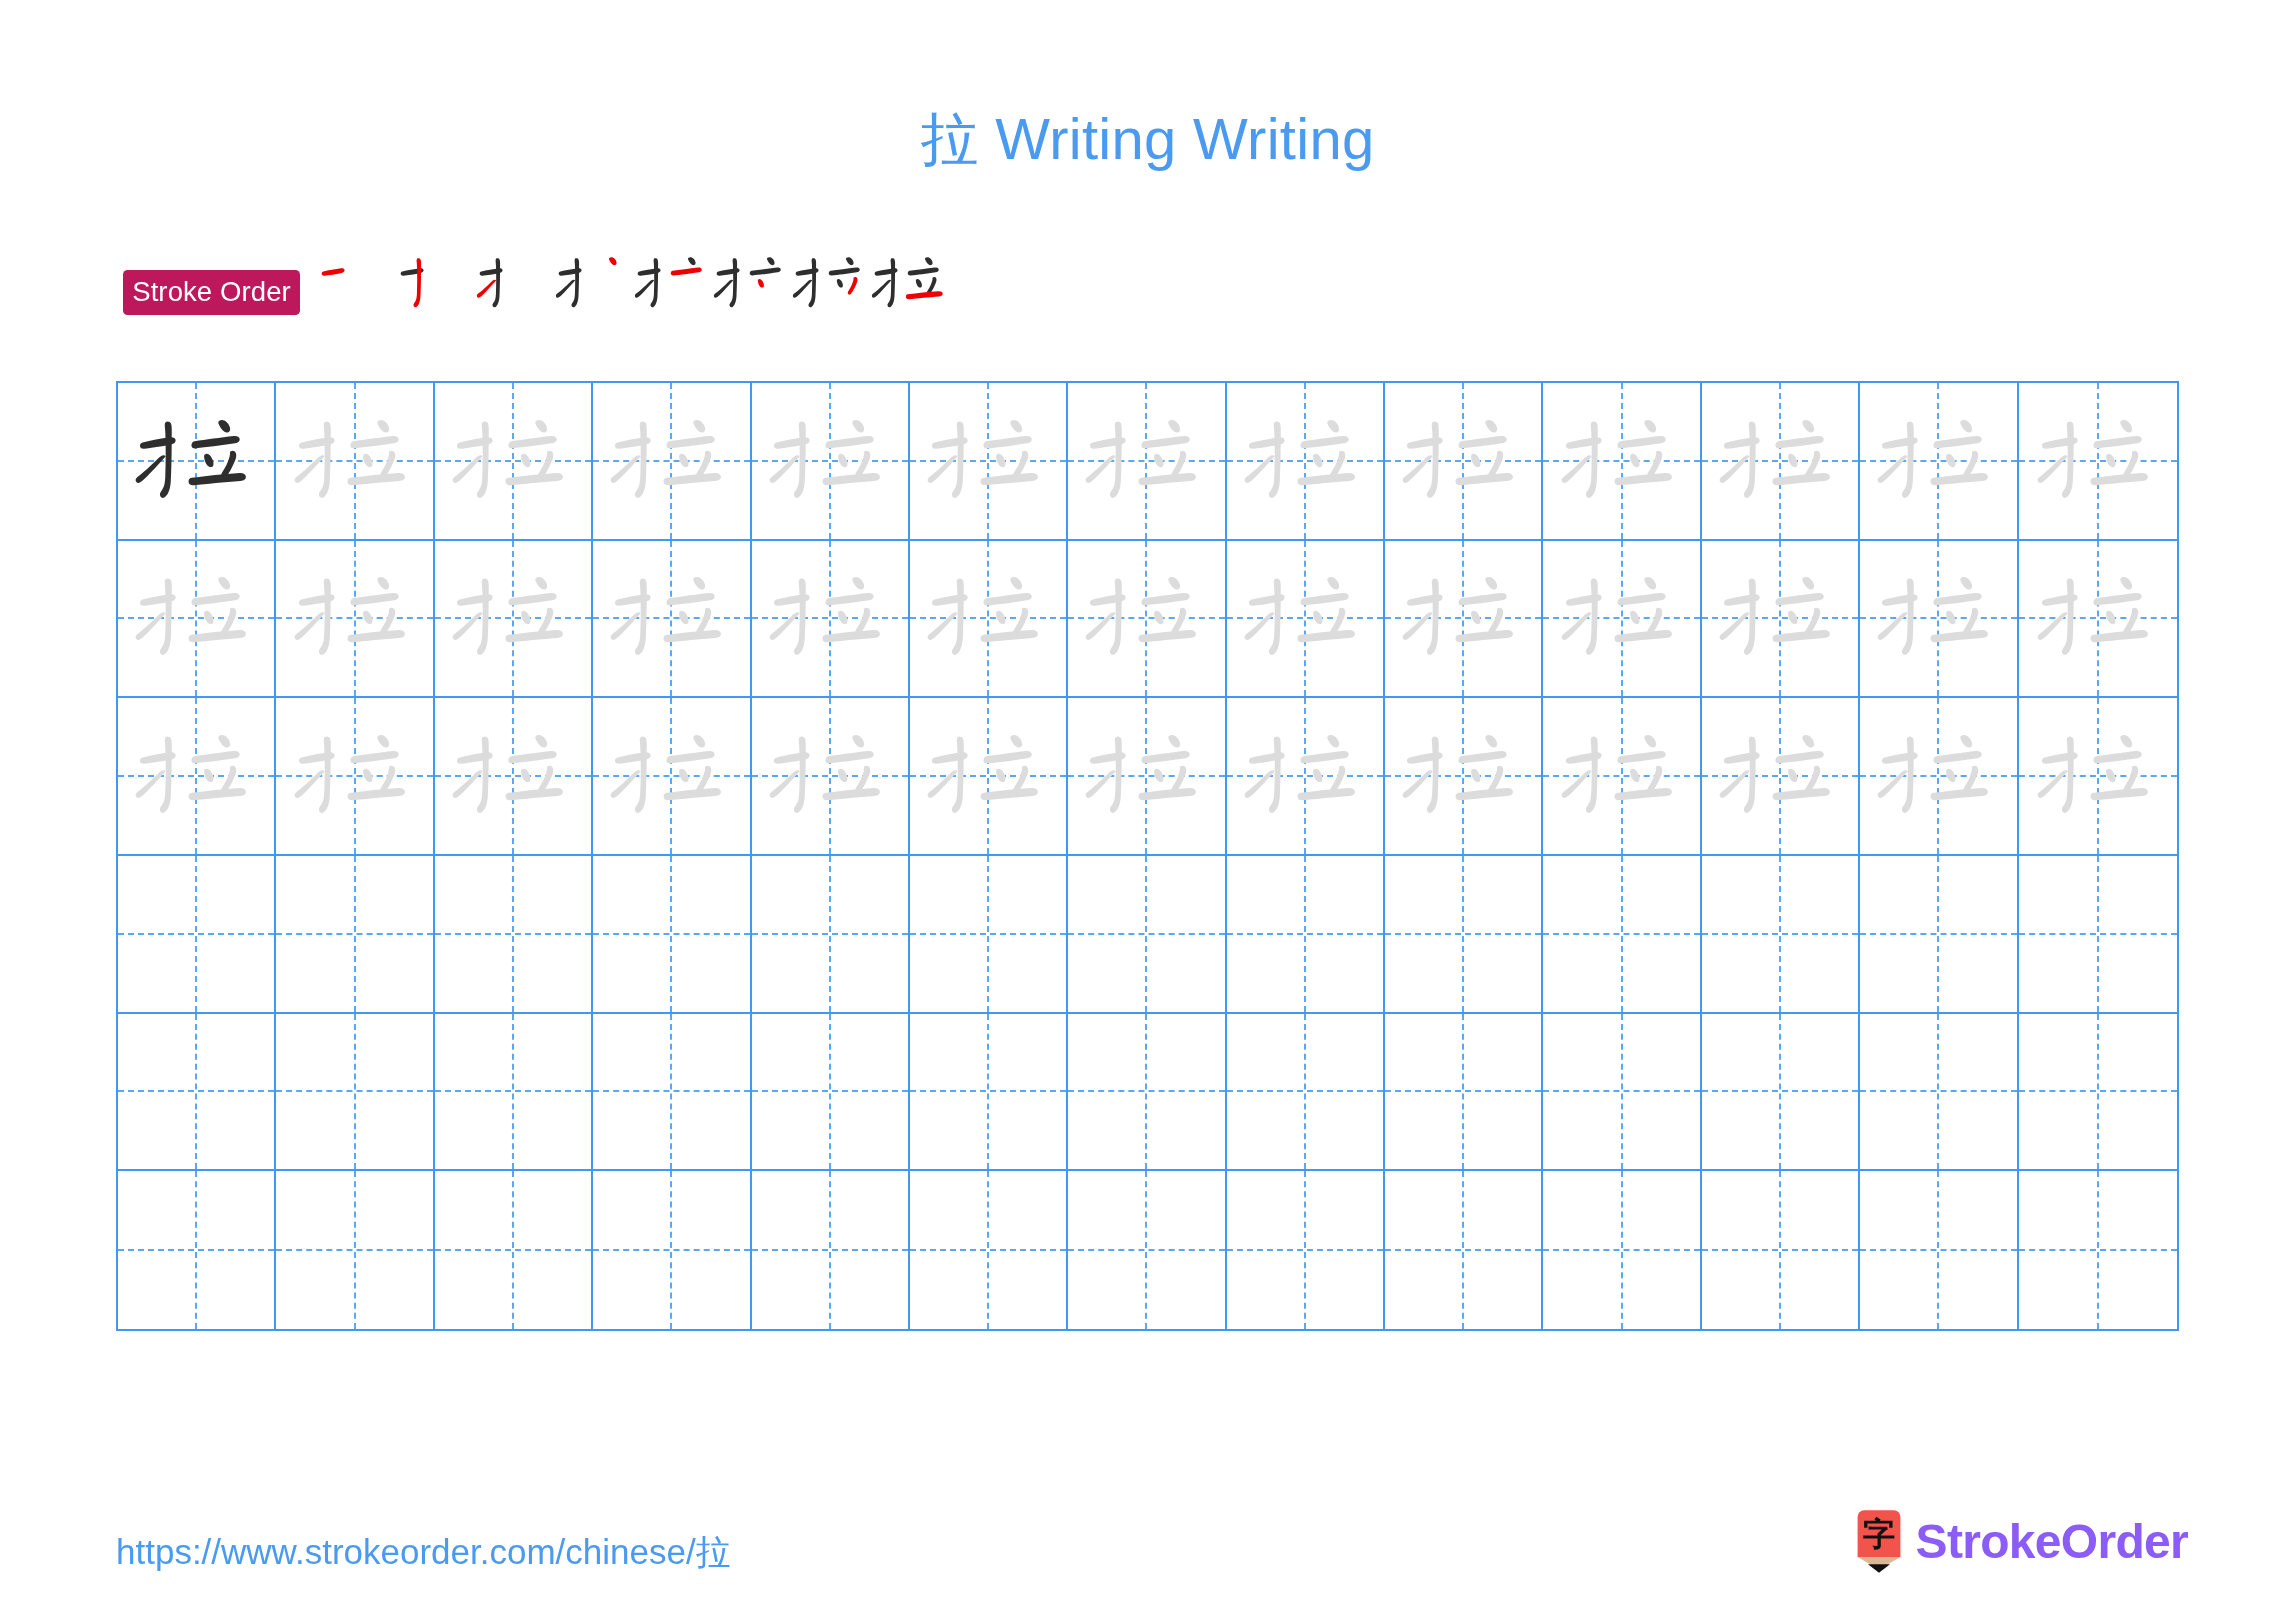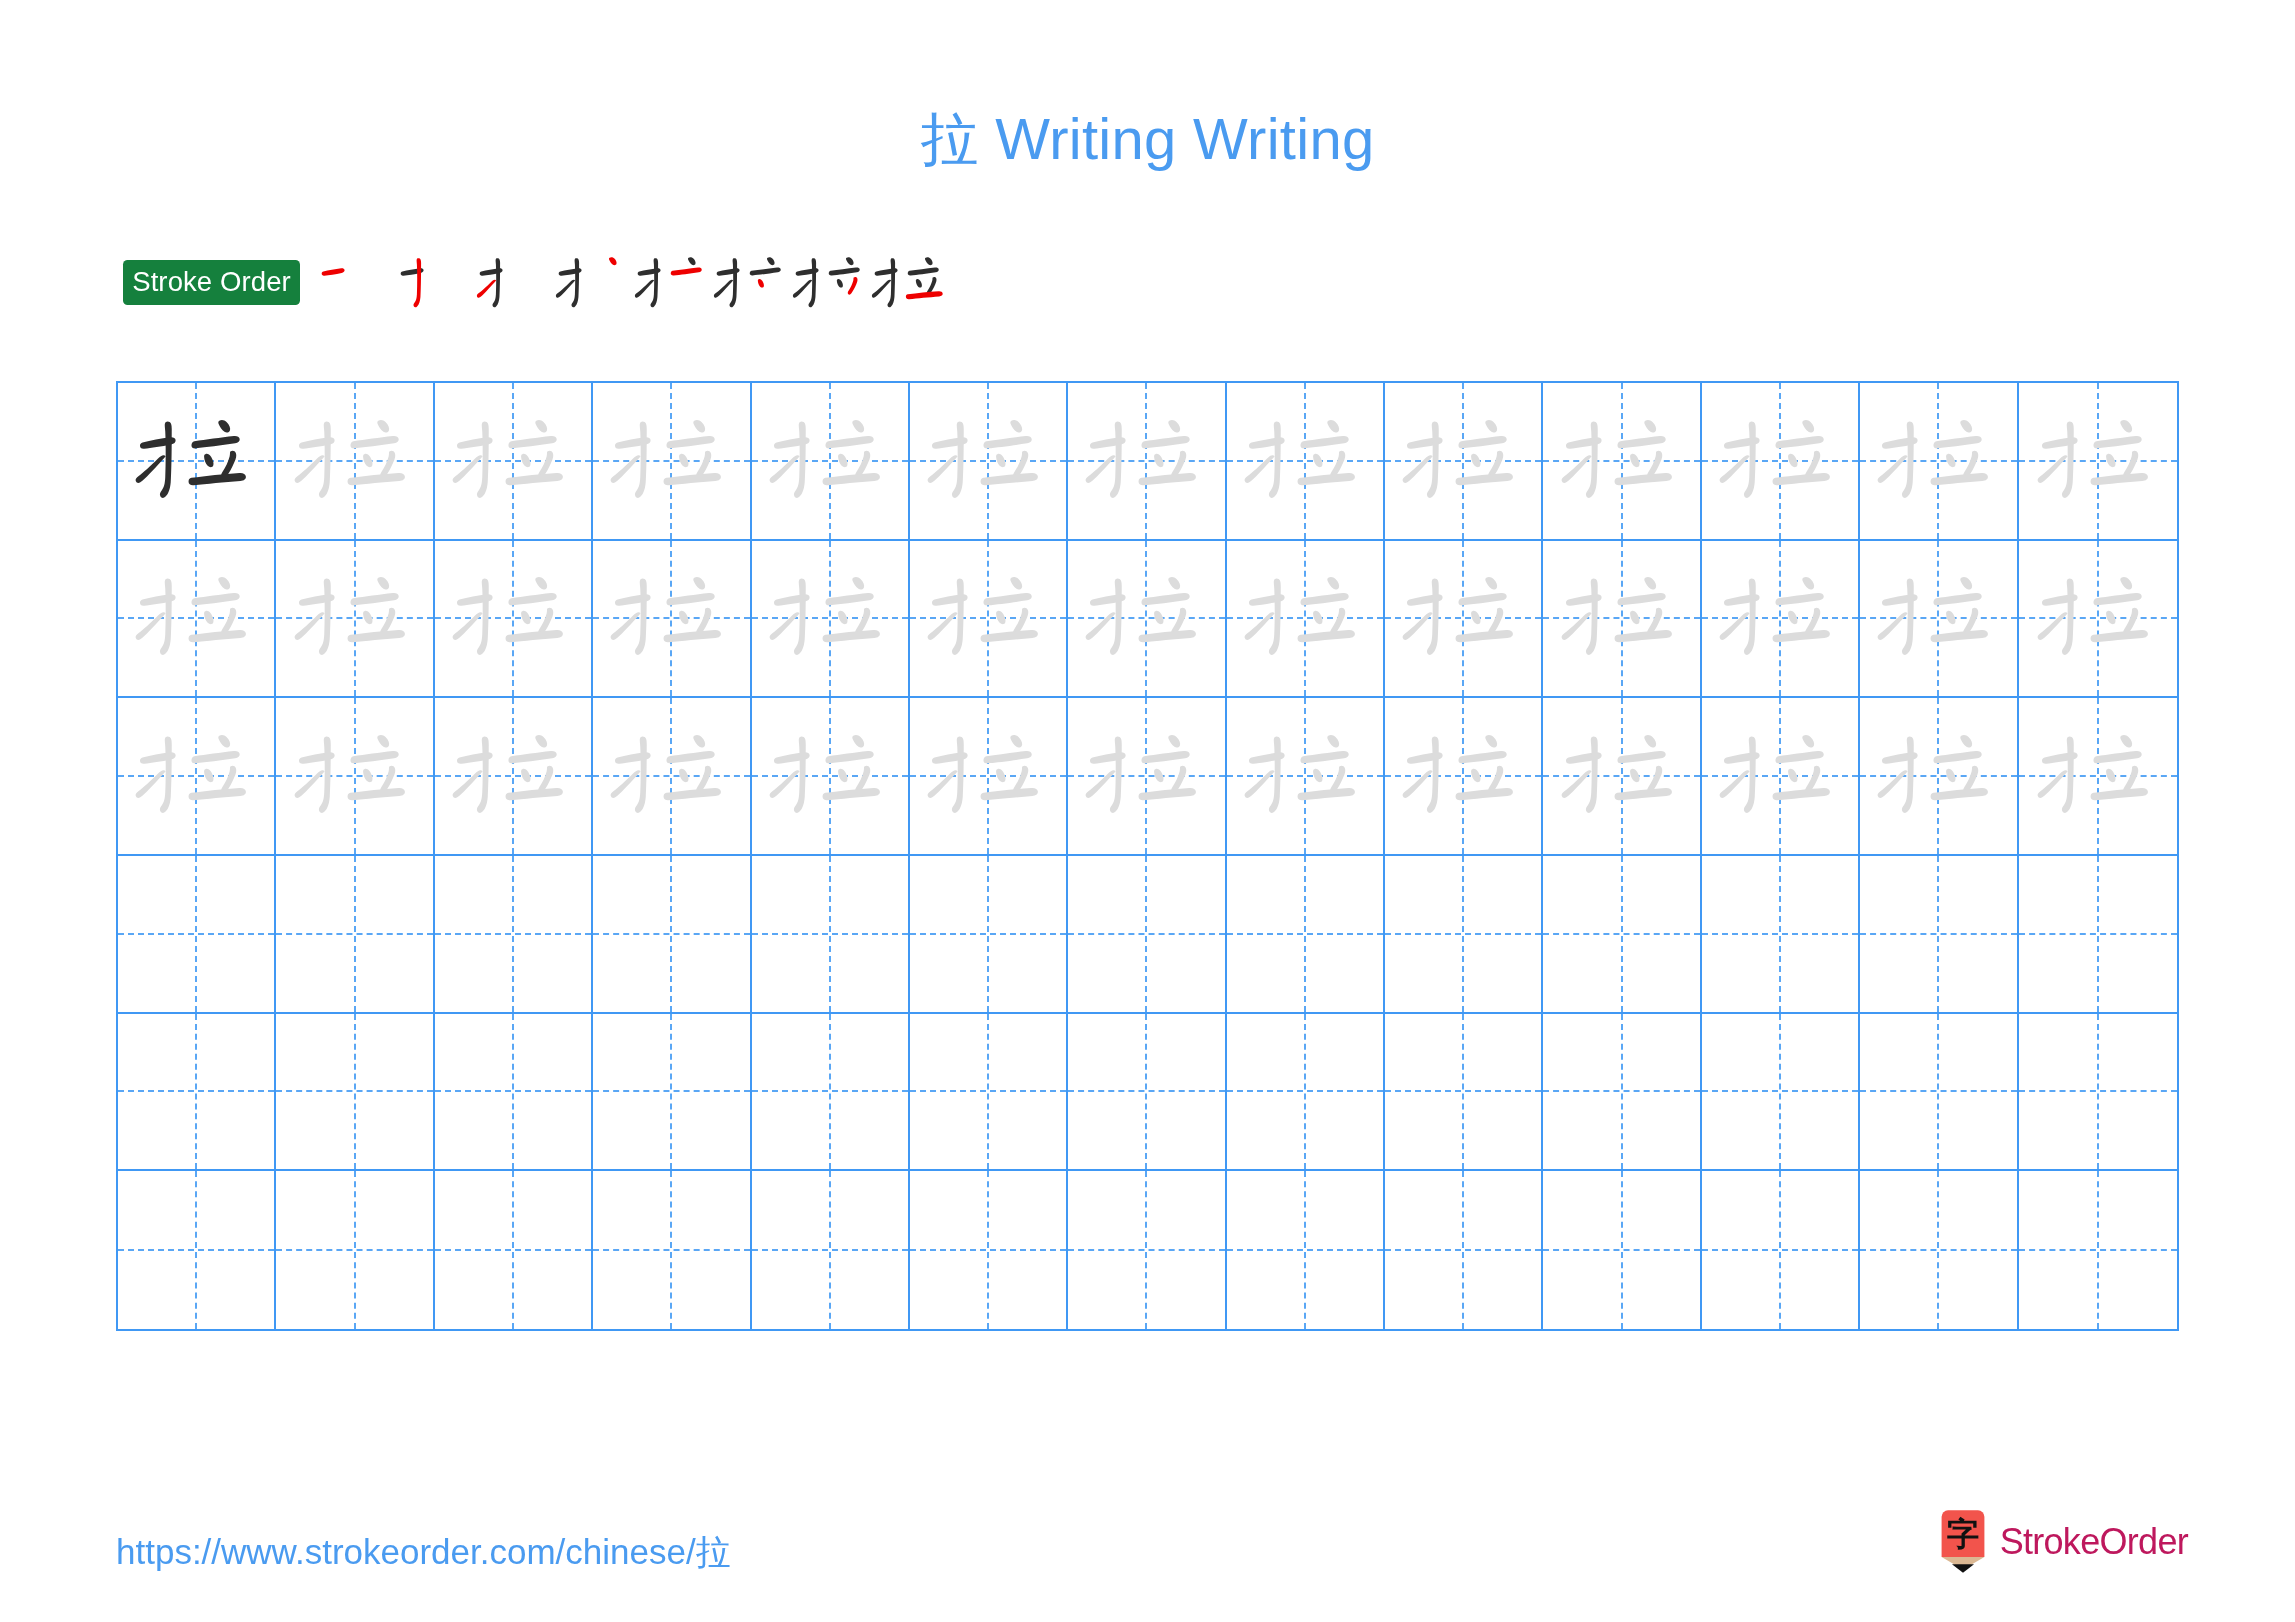--- a/index.html
+++ b/index.html
@@ -34,29 +34,29 @@
   
   #stroke-order-row {
     position: absolute;
     top: 257px;
     left: 123px;
     height: 79px;
     display: flex;
     align-items: flex-start;
   }
   #stroke-order-badge {
-    background: #15803d;
+    background: #be185d;
     color: #ffffff;
     font-size: 27.5px;
     line-height: 1;
     padding: 7.9px 9.2px 9.8px 9.2px;
     border-radius: 4.6px;
     white-space: nowrap;
     letter-spacing: 0.1px;
-    margin-top: 3px;
+    margin-top: 13px;
   }
   #stroke-steps {
     display: flex;
     align-items: flex-start;
     margin-left: 14.4px;
     margin-top: -14.4px;
   }
   .stroke-step {
     width: 79px;
     height: 79px;
@@ -139,23 +139,23 @@
     height: 79px;
   }
   #logo-mark {
     width: 48px;
     height: 65px;
     position: relative;
     flex: 0 0 auto;
   }
   #logo-wordmark {
     margin-left: 13px;
-    font-size: 36px;
-    font-weight: 400;
-    color: #be185d;
+    font-size: 48px;
+    font-weight: 700;
+    color: #8b5cf6;
     letter-spacing: -0.7px;
     line-height: 1;
     white-space: nowrap;
   }
 </style>
 </head>
 <body>
 
 <div id="page-title"><span class="han">拉</span><span> Writing Writing</span></div>
 

